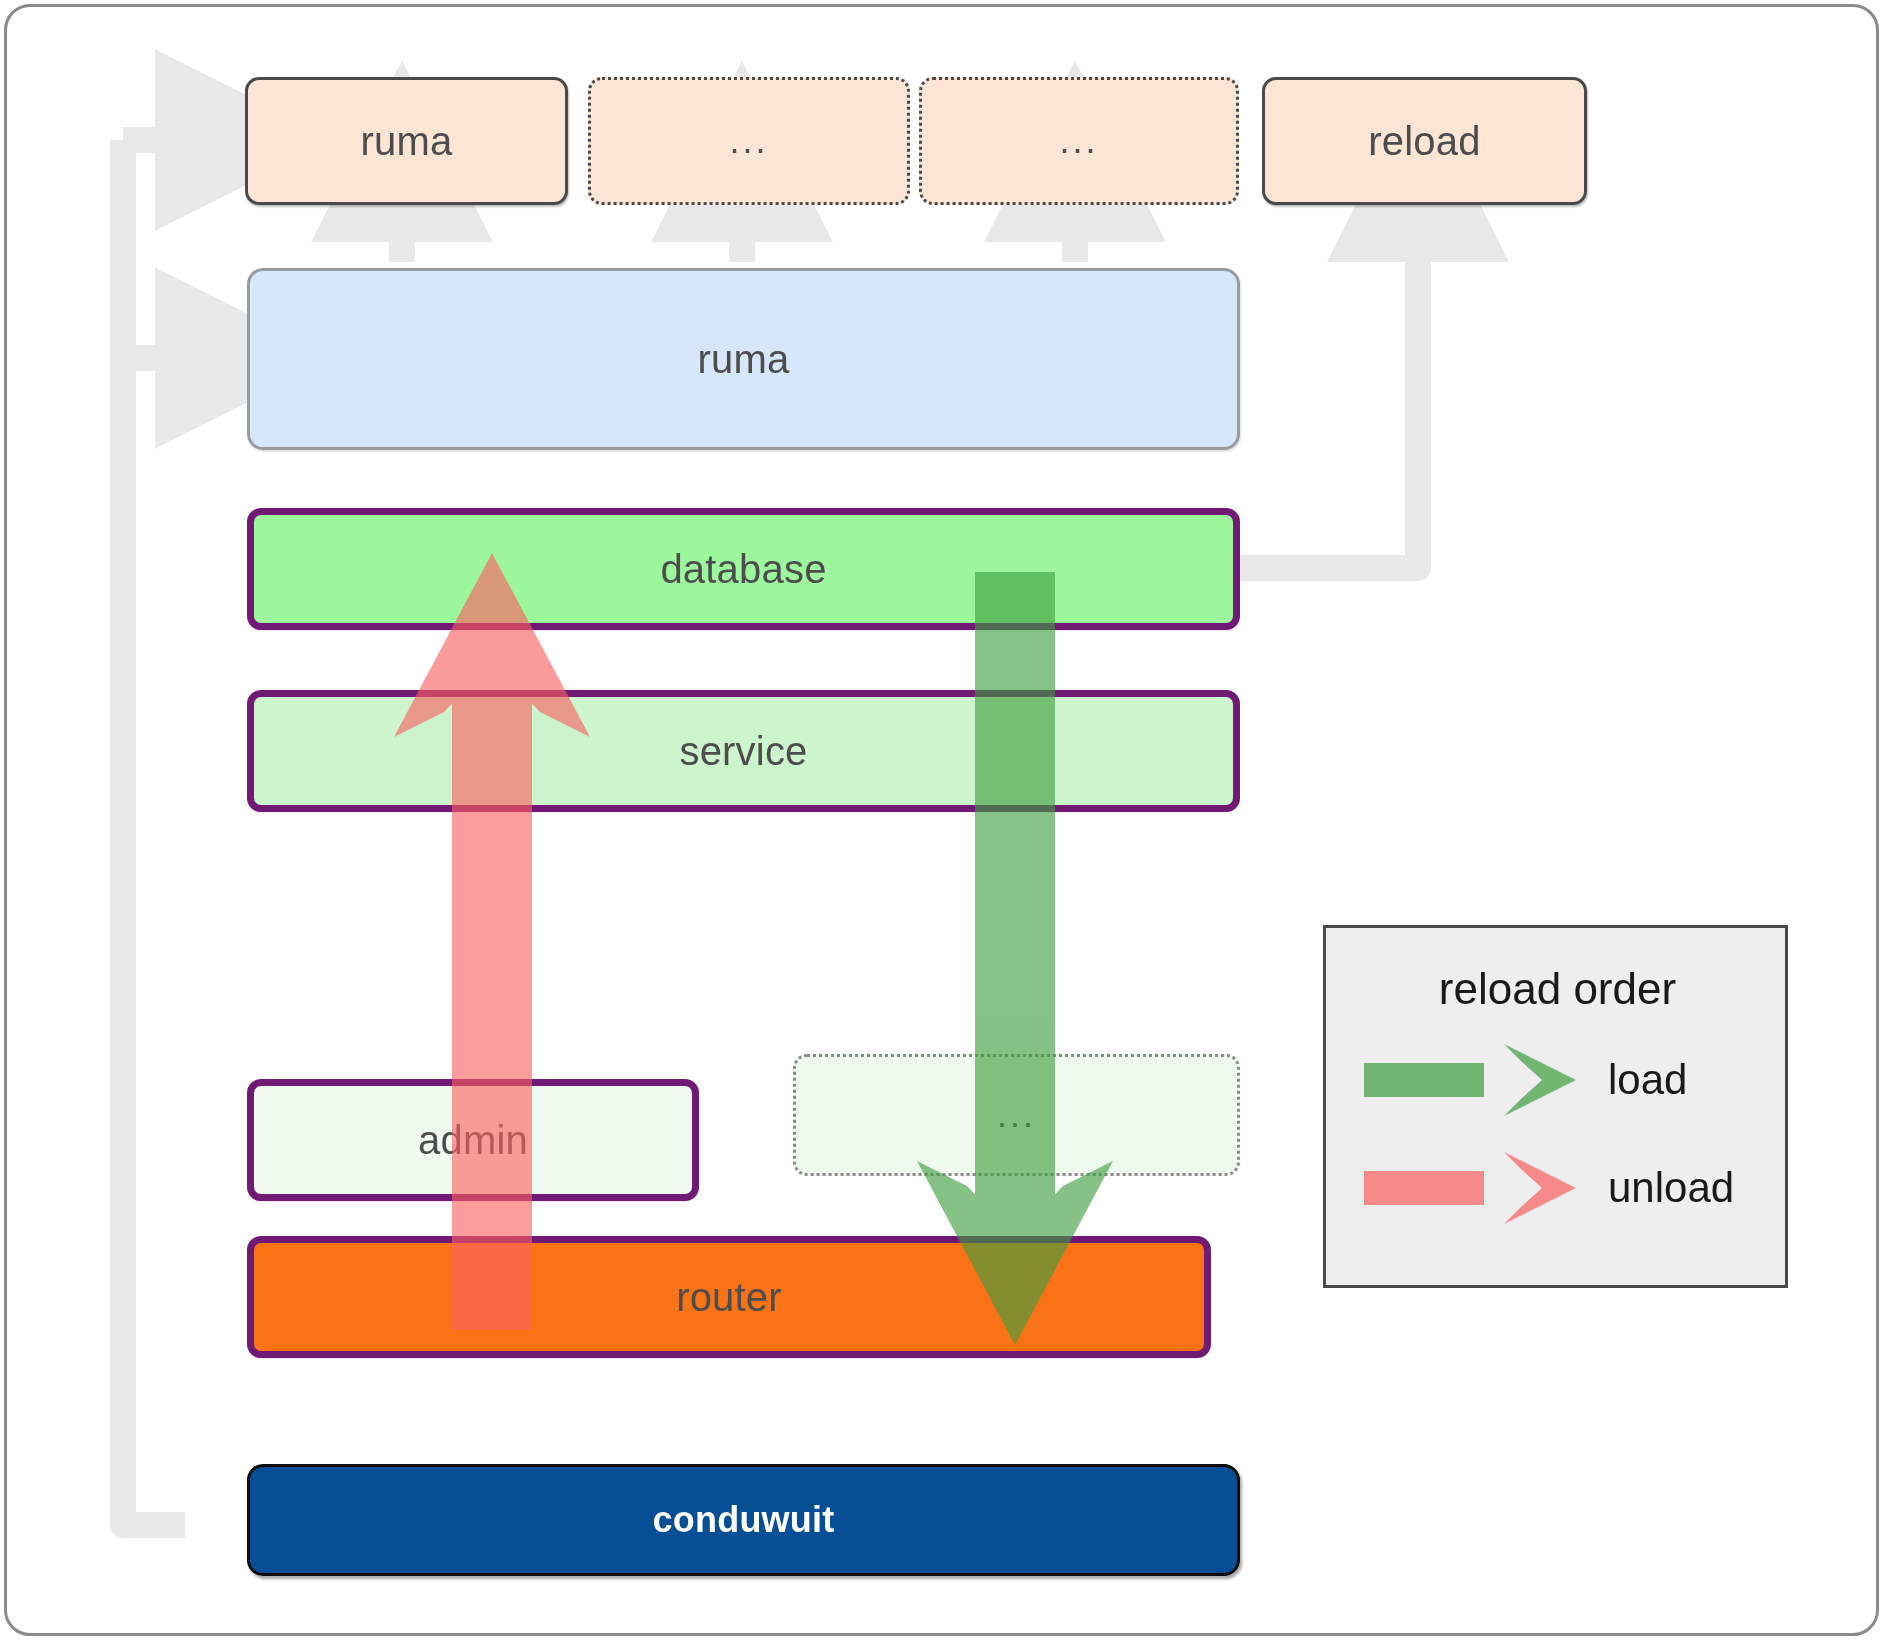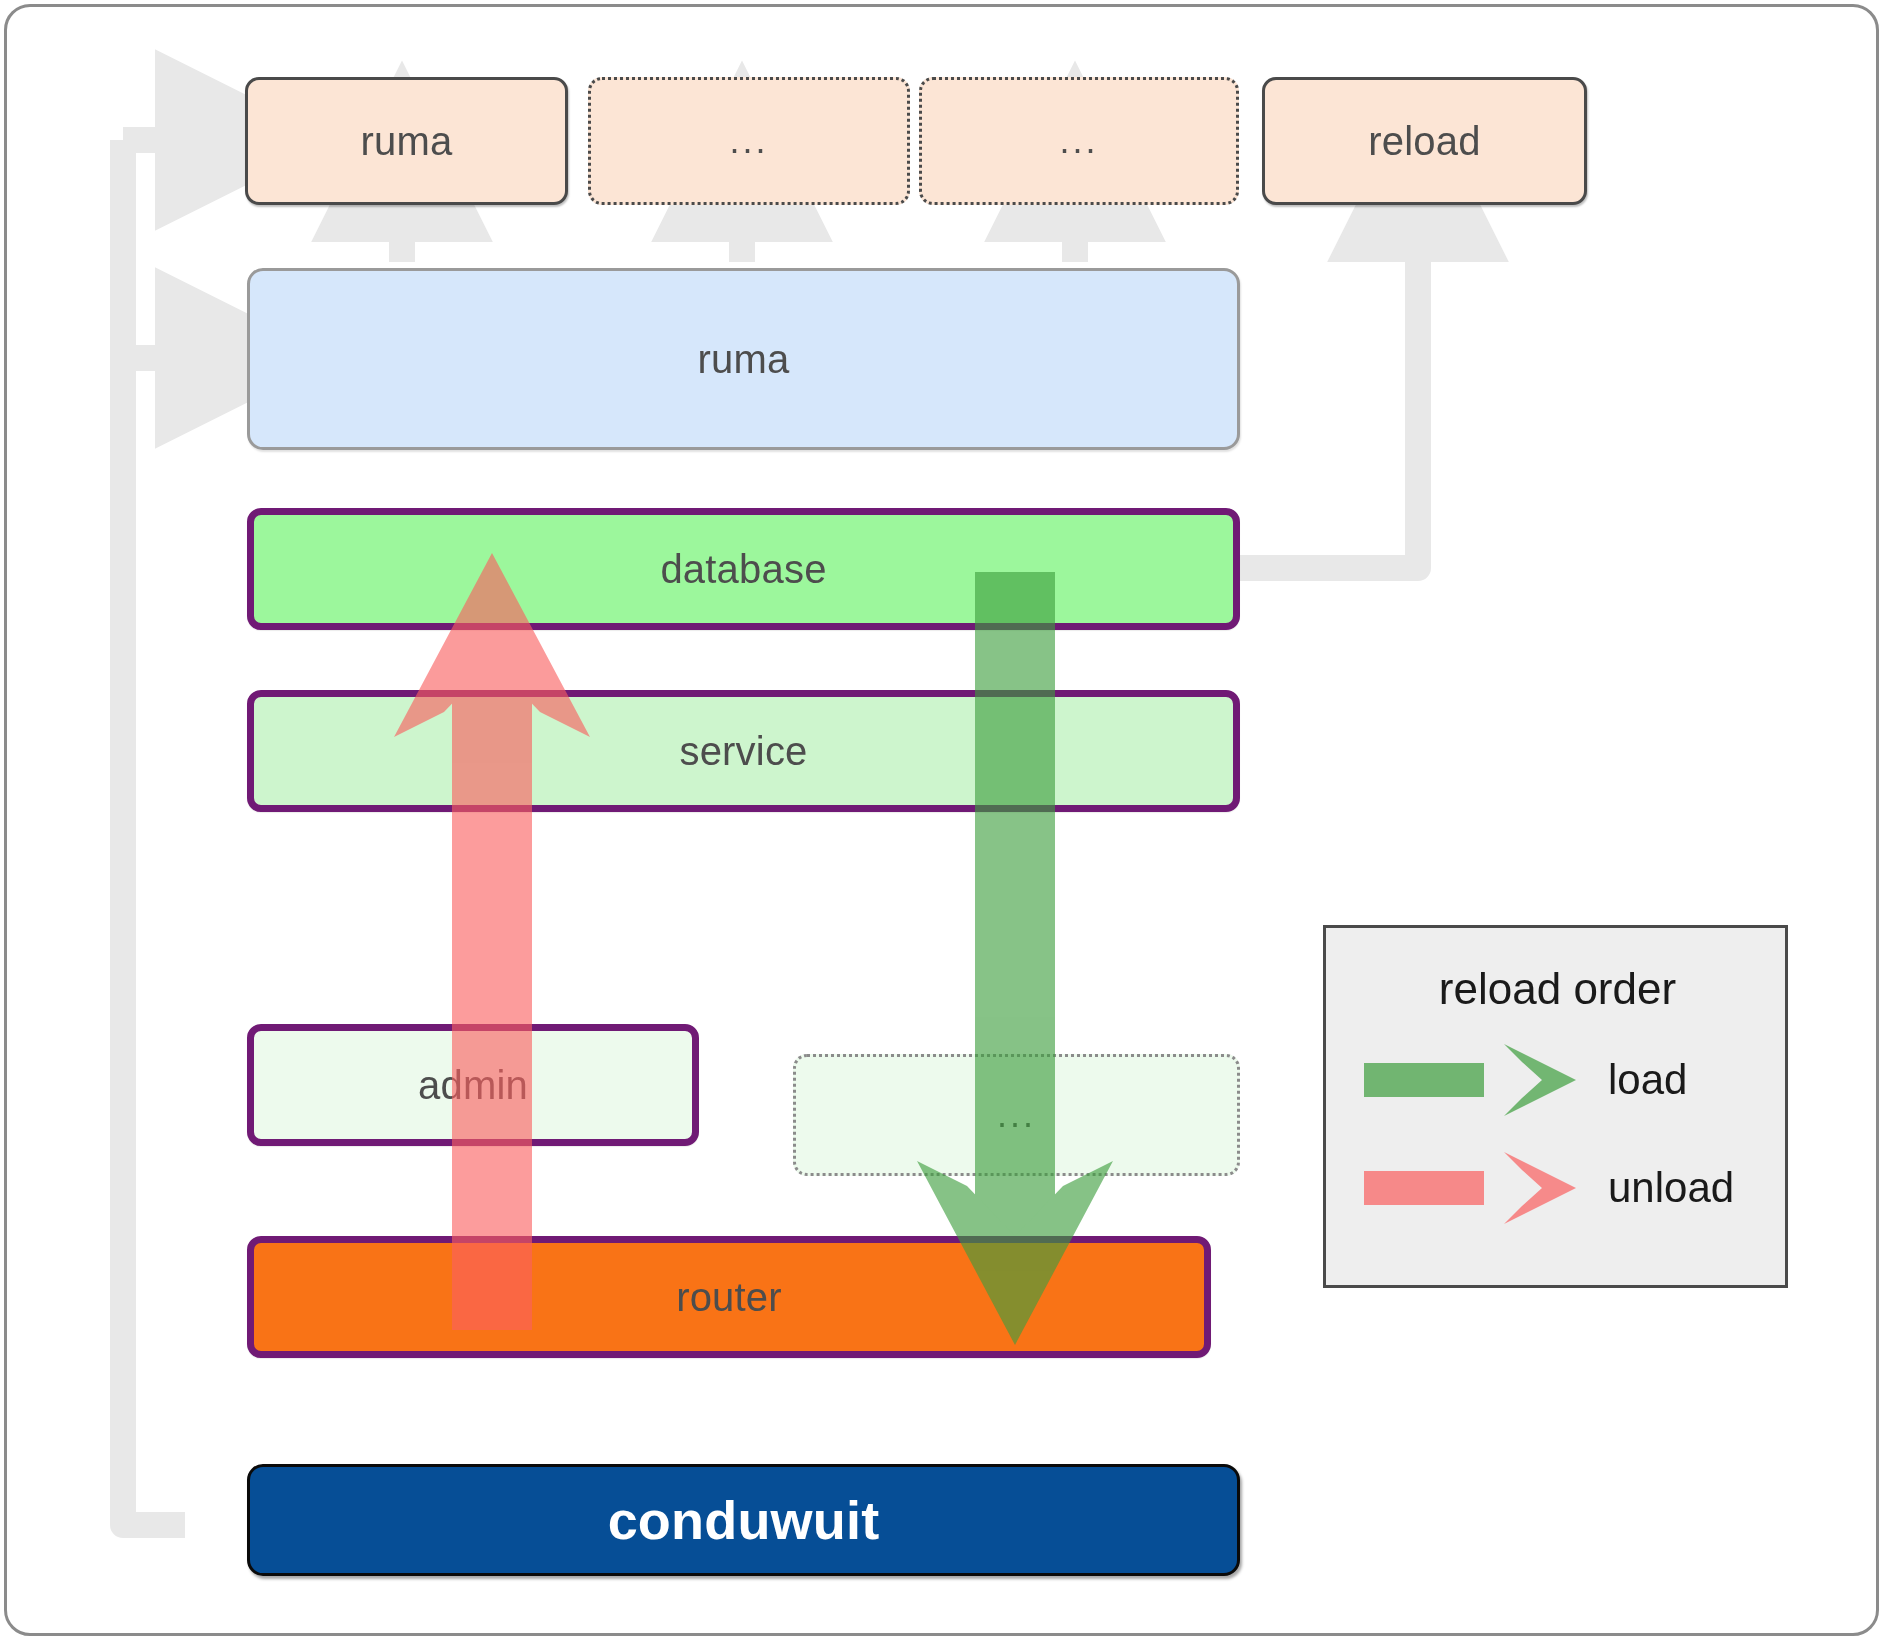--- a/index.html
+++ b/index.html
@@ -77,21 +77,21 @@
   .layer .lbl { font-size: 40px; }
   .layer.dotted .lbl { font-size: 36px; letter-spacing: 3px; }
 
   
   .binary {
     background: #064e96;
     border: 3px solid #0a0a0a;
     border-radius: 16px;
     color: #ffffff;
     font-weight: bold;
-    font-size: 54px;
+    font-size: 36px;
     box-shadow: 2px 3px 3px rgba(0,0,0,.35);
   }
 
   
   #wires {
     position: absolute;
     left: 0; top: 0;
     width: 1883px;
     height: 1643px;
     z-index: 2;
@@ -199,21 +199,21 @@
 
   <div class="node layer" style="left:247px; top:508px; width:993px; height:122px; background:#9cf79c;">
     <span class="lbl">database</span>
   </div>
 
   <div class="node layer" style="left:247px; top:690px; width:993px; height:122px; background:#cdf5cd;">
     <span class="lbl">service</span>
   </div>
 
 
-  <div class="node layer" style="left:247px; top:1024px; width:452px; height:122px; background:#edfaed;">
+  <div class="node layer" style="left:247px; top:1079px; width:452px; height:122px; background:#edfaed;">
     <span class="lbl">admin</span>
   </div>
 
   <div class="node layer dotted" style="left:793px; top:1054px; width:447px; height:122px; background:#edfaed;">
     <span class="lbl">...</span>
   </div>
 
   <div class="node layer" style="left:247px; top:1236px; width:964px; height:122px; background:#f97316;">
     <span class="lbl">router</span>
   </div>

